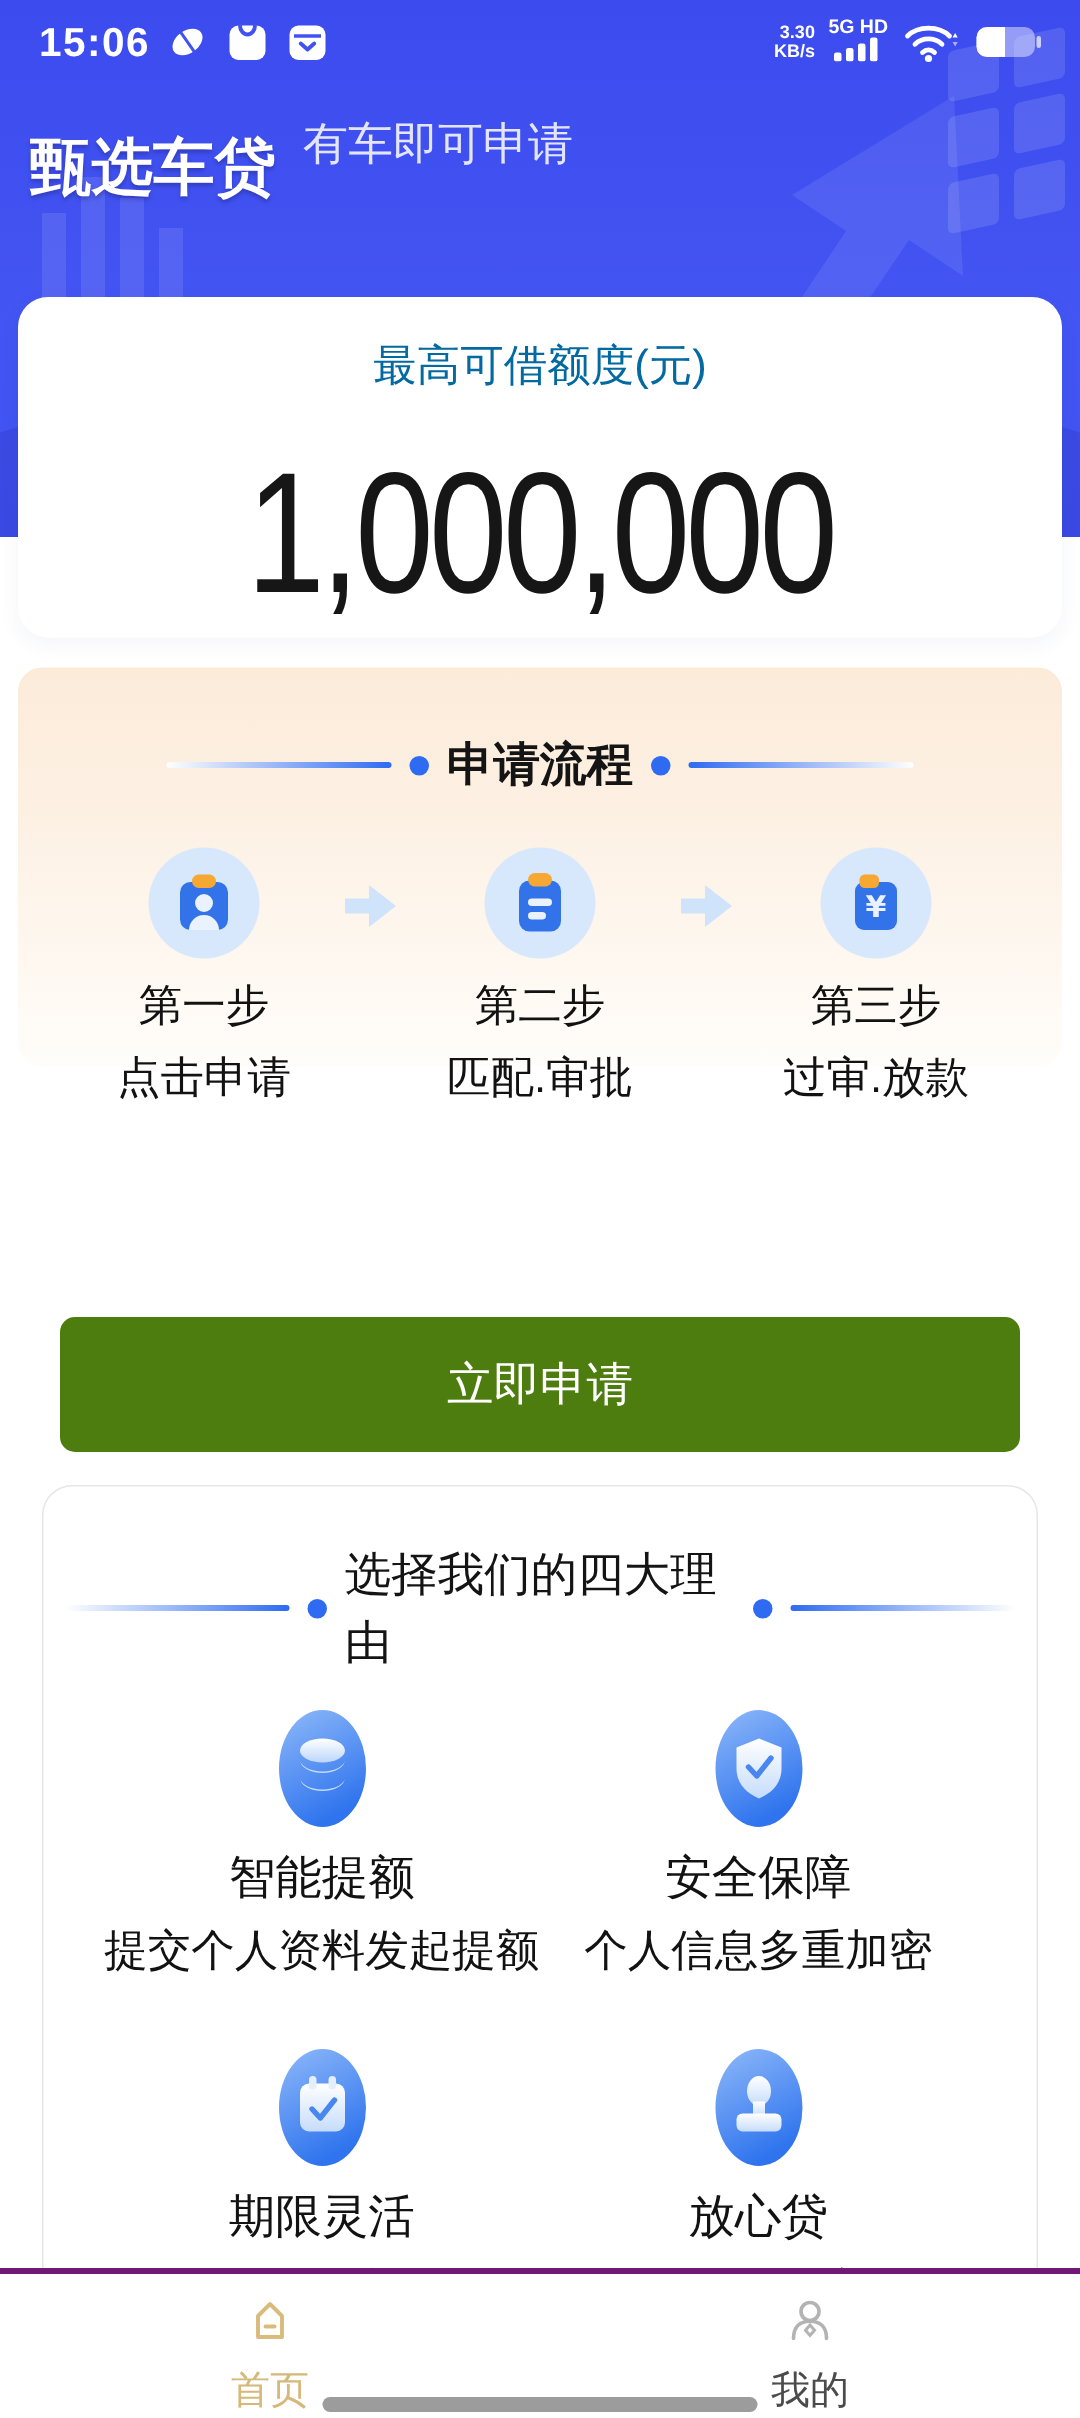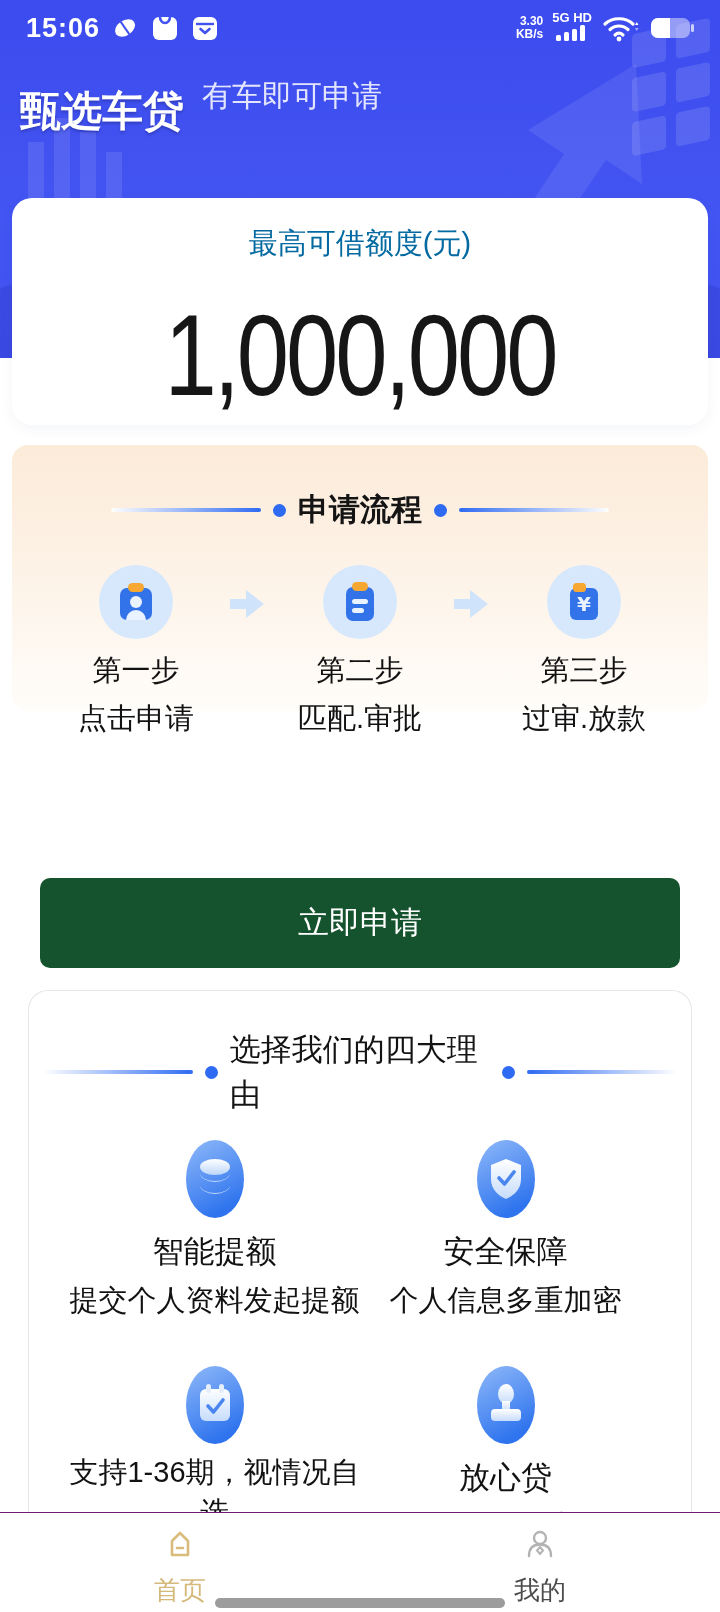--- a/index.html
+++ b/index.html
@@ -45,33 +45,33 @@
   .deco-dot { width:13px; height:13px; border-radius:50%; background:#2e6bf2; flex:0 0 auto; }
   .sec-title { font-size:31px; font-weight:700; color:#141414; }
   .steps { display:flex; margin-top:34px; padding:0 36px; }
   .step { flex:1; text-align:center; }
   .step-icon { width:74px; height:74px; margin:0 auto; border-radius:50%; background:#d7e8fc; display:flex; align-items:center; justify-content:center; }
   .step-name { margin-top:12px; font-size:29px; color:#121212; }
   .step-desc { margin-top:8px; font-size:29px; color:#121212; }
   .step-arrow { width:48px; flex:0 0 auto; margin-top:20px; }
 
   
-  .apply-btn { display:block; margin:167px 40px 0; width:640px; height:90px; background:#14532d; color:#fff; font-size:31px; font-family:inherit; border:none; border-radius:10px; cursor:pointer; }
+  .apply-btn { display:block; margin:167px 40px 0; width:640px; height:90px; background:#4d7c0f; color:#fff; font-size:31px; font-family:inherit; border:none; border-radius:10px; cursor:pointer; }
 
   
   .reasons-card { margin:22px 28px 0; height:600px; background:#fff; border:1px solid #e6e6e6; border-bottom:none; border-radius:20px 20px 0 0; padding-top:36px; }
   .reasons-title { font-size:31px; font-weight:500; color:#141414; line-height:45px; max-width:8.4em; text-align:left; }
   .features { display:grid; grid-template-columns:1fr 1fr; padding:0 40px; margin-top:22px; row-gap:44px; }
   .feature { text-align:center; }
   .feat-icon { display:block; margin:0 auto; }
   .feat-title { margin-top:12px; font-size:31px; color:#121212; }
   .feat-desc { margin-top:8px; font-size:29px; color:#121212; }
 
   
-  .tab-bar { position:absolute; left:0; right:0; bottom:0; height:100px; background:#fff; border-top:1px solid #701a75; display:flex; z-index:10; }
+  .tab-bar { position:absolute; left:0; right:0; bottom:0; height:100px; background:#fff; border-top:4px solid #701a75; display:flex; z-index:10; }
   .tab { flex:1; display:flex; flex-direction:column; align-items:center; padding-top:10px; gap:6px; cursor:pointer; }
   .tab-label { font-size:26px; }
   .tab.active .tab-label { color:#d5b97b; }
   .tab.inactive .tab-label { color:#4b4b4b; }
   .home-indicator { position:absolute; left:50%; bottom:4px; transform:translateX(-50%); width:290px; height:10px; border-radius:5px; background:#9c9c9c; z-index:11; }
 </style>
 </head>
 <body>
 
 <div class="screen">
@@ -280,20 +280,21 @@
             <stop offset="0" stop-color="#ffffff"></stop>
                 <stop offset="1" stop-color="#c6dcfb"></stop>
               </linearGradient>
             </defs>
           <ellipse cx="30" cy="40" rx="29" ry="39" fill="url(#g3)"></ellipse>
           <rect x="15" y="24" width="30" height="32" rx="6" fill="url(#w3)"></rect>
           <rect x="21" y="19" width="5" height="9" rx="2.5" fill="#e4eefd"></rect>
           <rect x="34" y="19" width="5" height="9" rx="2.5" fill="#e4eefd"></rect>
           <path d="M23 41 L28.5 47 L38 35" fill="none" stroke="#4a86f0" stroke-width="3.6" stroke-linecap="round" stroke-linejoin="round"></path>
         </svg>
+        <div class="feat-title">期限灵活</div>
         <div class="feat-desc">支持1-36期，视情况自选</div>
       </div>
 
       <div class="feature">
         <svg class="feat-icon" width="60" height="80" viewBox="0 0 60 80">
           <defs>
               <linearGradient id="g4" x1="0" y1="0" x2="0.4" y2="1">
             <stop offset="0" stop-color="#8fb9f9"></stop>
                 <stop offset="1" stop-color="#2f74ee"></stop>
               </linearGradient>

